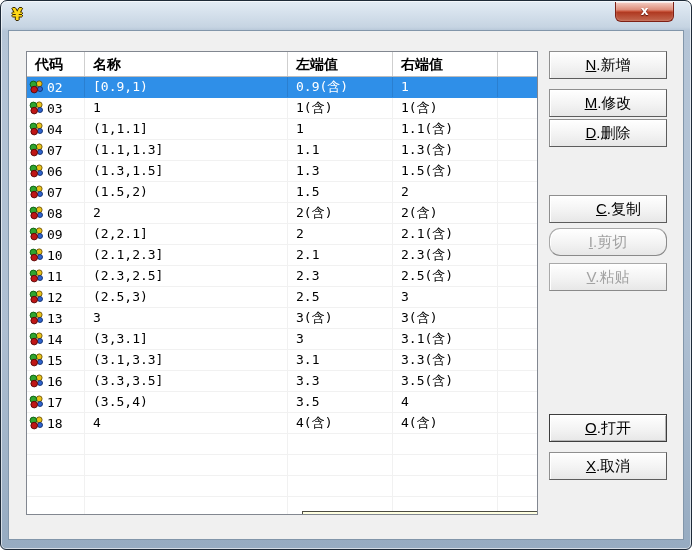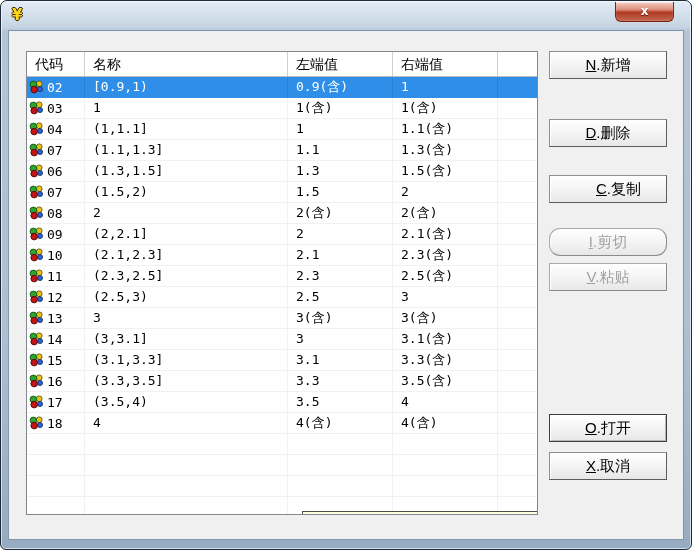--- a/index.html
+++ b/index.html
@@ -22,21 +22,21 @@
     text-shadow:0 1px 1px #5e150a;}
   
   .client{position:absolute;left:7px;top:29px;width:674px;height:508px;
     background:#f0f0f0;border:1px solid #8296aa;box-sizing:content-box;}
   
   .listview{position:absolute;left:17px;top:20px;width:512px;height:464px;
     background:#ffffff;border:1px solid #828790;box-sizing:border-box;
     font-family:"DejaVu Sans Mono",monospace;font-size:13px;color:#000;overflow:hidden;}
   .lv-header{display:flex;height:24px;background:#ffffff;border-bottom:1px solid #bdbdbd;}
   .lv-hcell{box-sizing:border-box;padding:4px 4px 0 8px;border-right:1px solid #cfcfcf;
-    font-size:14px;white-space:nowrap;overflow:hidden;cursor:default;}
+    font-size:14px;white-space:nowrap;overflow:hidden;cursor:default;font-weight:bold;}
   .hc-code{width:58px;}.hc-name{width:203px;}.hc-left{width:105px;}.hc-right{width:105px;}
   .hc-end{flex:1;border-right:none;}
   .lv-body{position:relative;}
   .lv-row{display:flex;height:20px;line-height:19px;border-bottom:1px solid #f1f1f1;cursor:default;}
   .lv-cell{box-sizing:border-box;border-right:1px solid #f1f1f1;white-space:nowrap;overflow:hidden;}
   .code-cell{width:58px;display:flex;align-items:center;padding-left:2px;}
   .code-cell .row-icon{display:inline-block;width:15px;height:14px;margin-right:3px;flex:none;}
   .name-cell{width:203px;padding-left:8px;}
   .left-cell{width:105px;padding-left:8px;}
   .right-cell{width:105px;padding-left:8px;}
@@ -47,21 +47,21 @@
   
   .btn{position:absolute;left:540px;width:118px;height:28px;box-sizing:border-box;
     background:linear-gradient(180deg,#ffffff 0%,#f3f3f3 55%,#e7e7e7 100%);
     border:1px solid #8f8f8f;border-right-color:#5c5c5c;border-bottom-color:#5c5c5c;
     box-shadow:inset 1px 1px 0 #ffffff;
     text-align:center;font-size:15px;line-height:26px;color:#000;cursor:default;white-space:nowrap;}
   .btn .mn{text-decoration:underline;}
   .btn.default{border:1px solid #3d3d3d;box-shadow:inset 1px 1px 0 #ffffff,inset -1px -1px 0 #b5b5b5;}
   .btn.disabled{color:#a3a3a3;border-color:#a9a9a9;border-right-color:#8a8a8a;border-bottom-color:#8a8a8a;}
   .btn-add{top:20px;}.btn-modify{top:58px;}.btn-delete{top:88px;}
-  .btn-copy{top:144px;padding-left:21px;}.btn-cut{top:197px;border-radius:11px;}.btn-paste{top:232px;}
+  .btn-copy{top:164px;padding-left:21px;}.btn-cut{top:197px;border-radius:11px;}.btn-paste{top:232px;}
   .btn-open{top:383px;}.btn-cancel{top:421px;}
   
   .tooltip{position:absolute;left:275px;top:459px;width:254px;height:23px;box-sizing:border-box;
     background:#ffffe1;border:1px solid #4d4d42;padding:3px 0 0 5px;
     font-size:13px;color:#000;white-space:nowrap;overflow:hidden;z-index:6;}
 </style>
 </head>
 <body>
 
 <div class="window">
@@ -441,20 +441,23 @@
     <div class="lv-cell right-cell"></div>
     <div class="lv-cell end-cell"></div>
   </div>
         </div>
       <div class="tooltip">按下鼠标右键，可调出操作功能菜单。</div>
     </div>
 
     <div class="btn btn-add">
       <span class="mn">N</span><span>.新增</span>
     </div>
+    <div class="btn btn-modify">
+      <span class="mn">M</span><span>.修改</span>
+    </div>
     <div class="btn btn-delete">
       <span class="mn">D</span><span>.删除</span>
     </div>
     <div class="btn btn-copy">
       <span class="mn">C</span><span>.复制</span>
     </div>
     <div class="btn btn-cut disabled">
       <span class="mn">I</span><span>.剪切</span>
     </div>
     <div class="btn btn-paste disabled">

